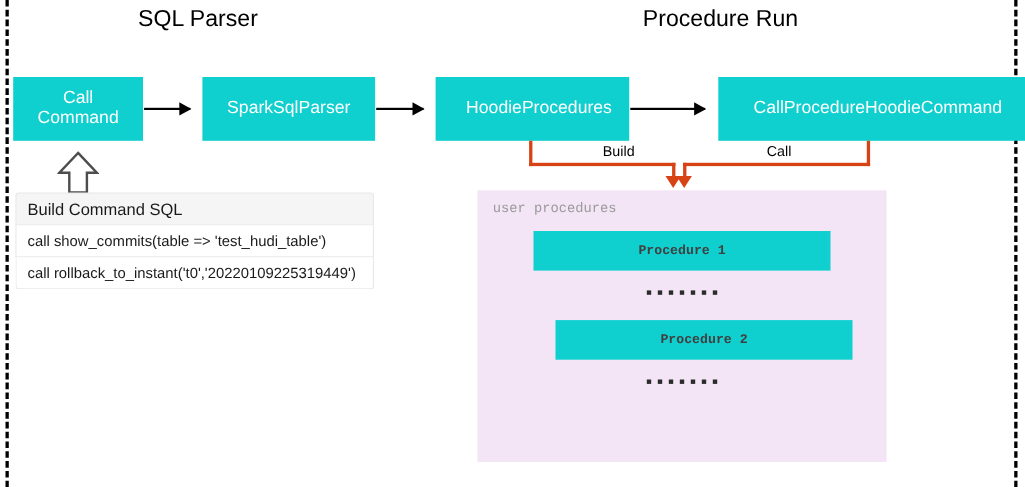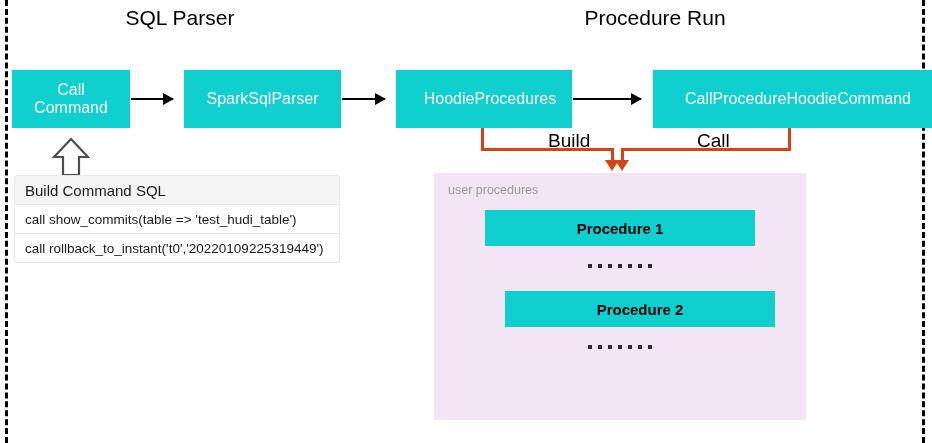--- a/index.html
+++ b/index.html
@@ -123,50 +123,51 @@
     width: 0; height: 0;
     border-left: 7px solid transparent;
     border-right: 7px solid transparent;
     border-top: 11px solid #D84315;
   }
   #oh-a { left: 605px; top: 160px; }
   #oh-b { left: 615px; top: 160px; }
 
   .edge-label {
     position: absolute;
-    font-size: 19px;
+    font-size: 13px;
     color: #000000;
     white-space: nowrap;
   }
   #label-build { left: 548px; top: 130px; }
   #label-call  { left: 697px; top: 130px; }
 
   #user-procedures-panel {
     position: absolute;
     left: 434px;
     top: 173px;
     width: 372px;
     height: 247px;
     background: #F3E5F6;
+    font-family: Liberation Mono, monospace;
   }
   #user-procedures-label {
     position: absolute;
     left: 14px;
     top: 10px;
     font-size: 12.5px;
     color: #9a9a9a;
   }
   .proc-box {
     position: absolute;
     left: 51px;
     width: 270px;
     height: 36px;
     background: #0FCFCF;
-    color: #000000;
-    font-size: 15px;
+    color: #404040;
+    font-size: 12px;
     font-weight: bold;
     display: flex;
     align-items: center;
     justify-content: center;
   }
   #proc-1 { top: 37px; }
   #proc-2 { top: 118px; margin-left: 20px; }
   #proc-3 { top: 198px; }
 
   .ellipsis-row {

